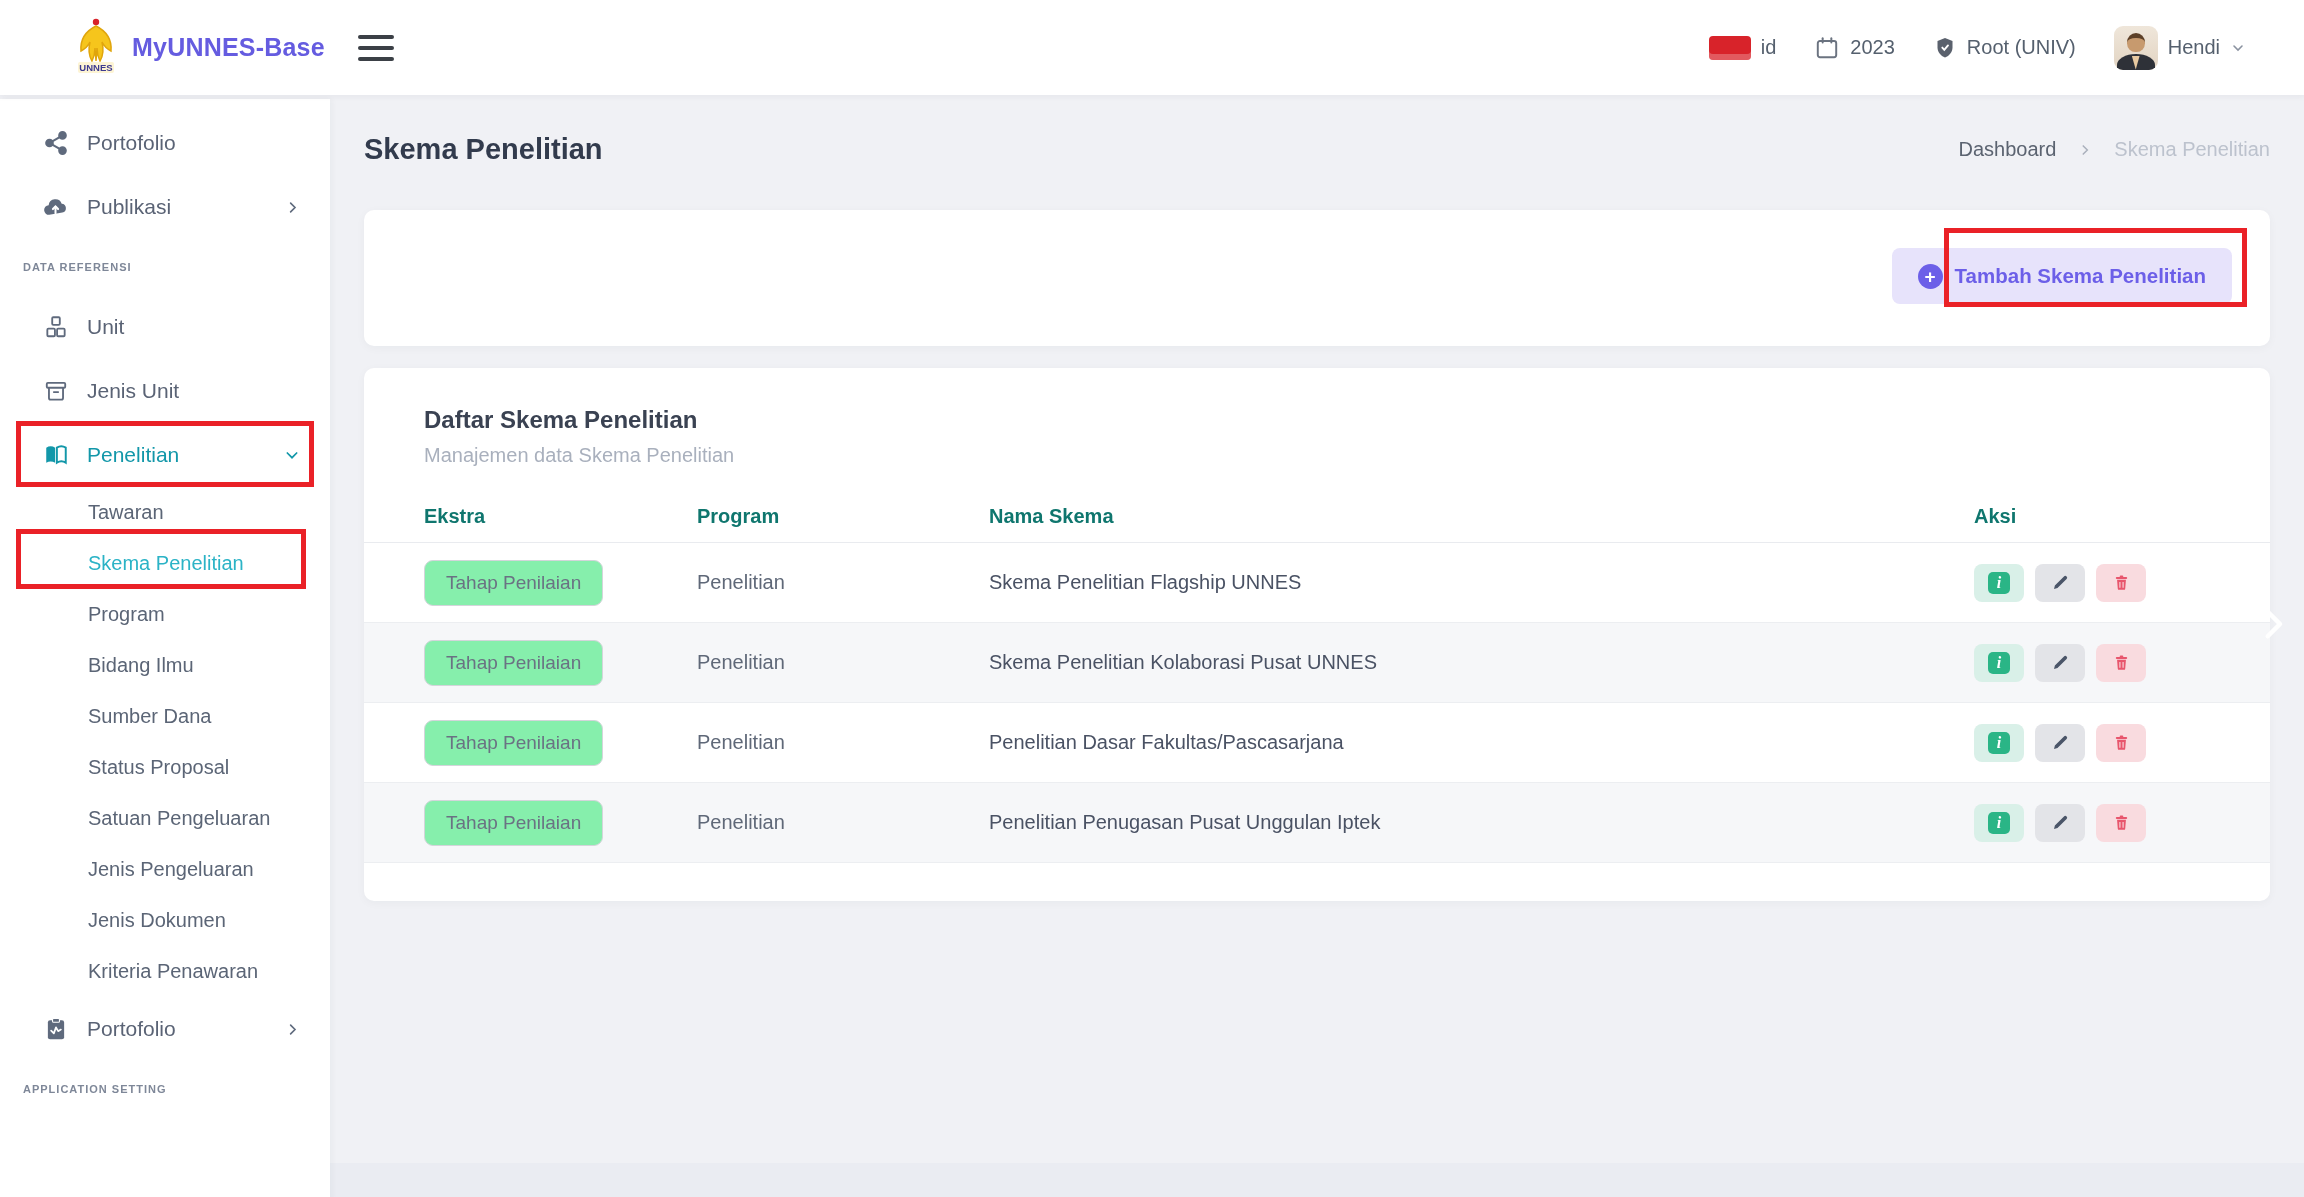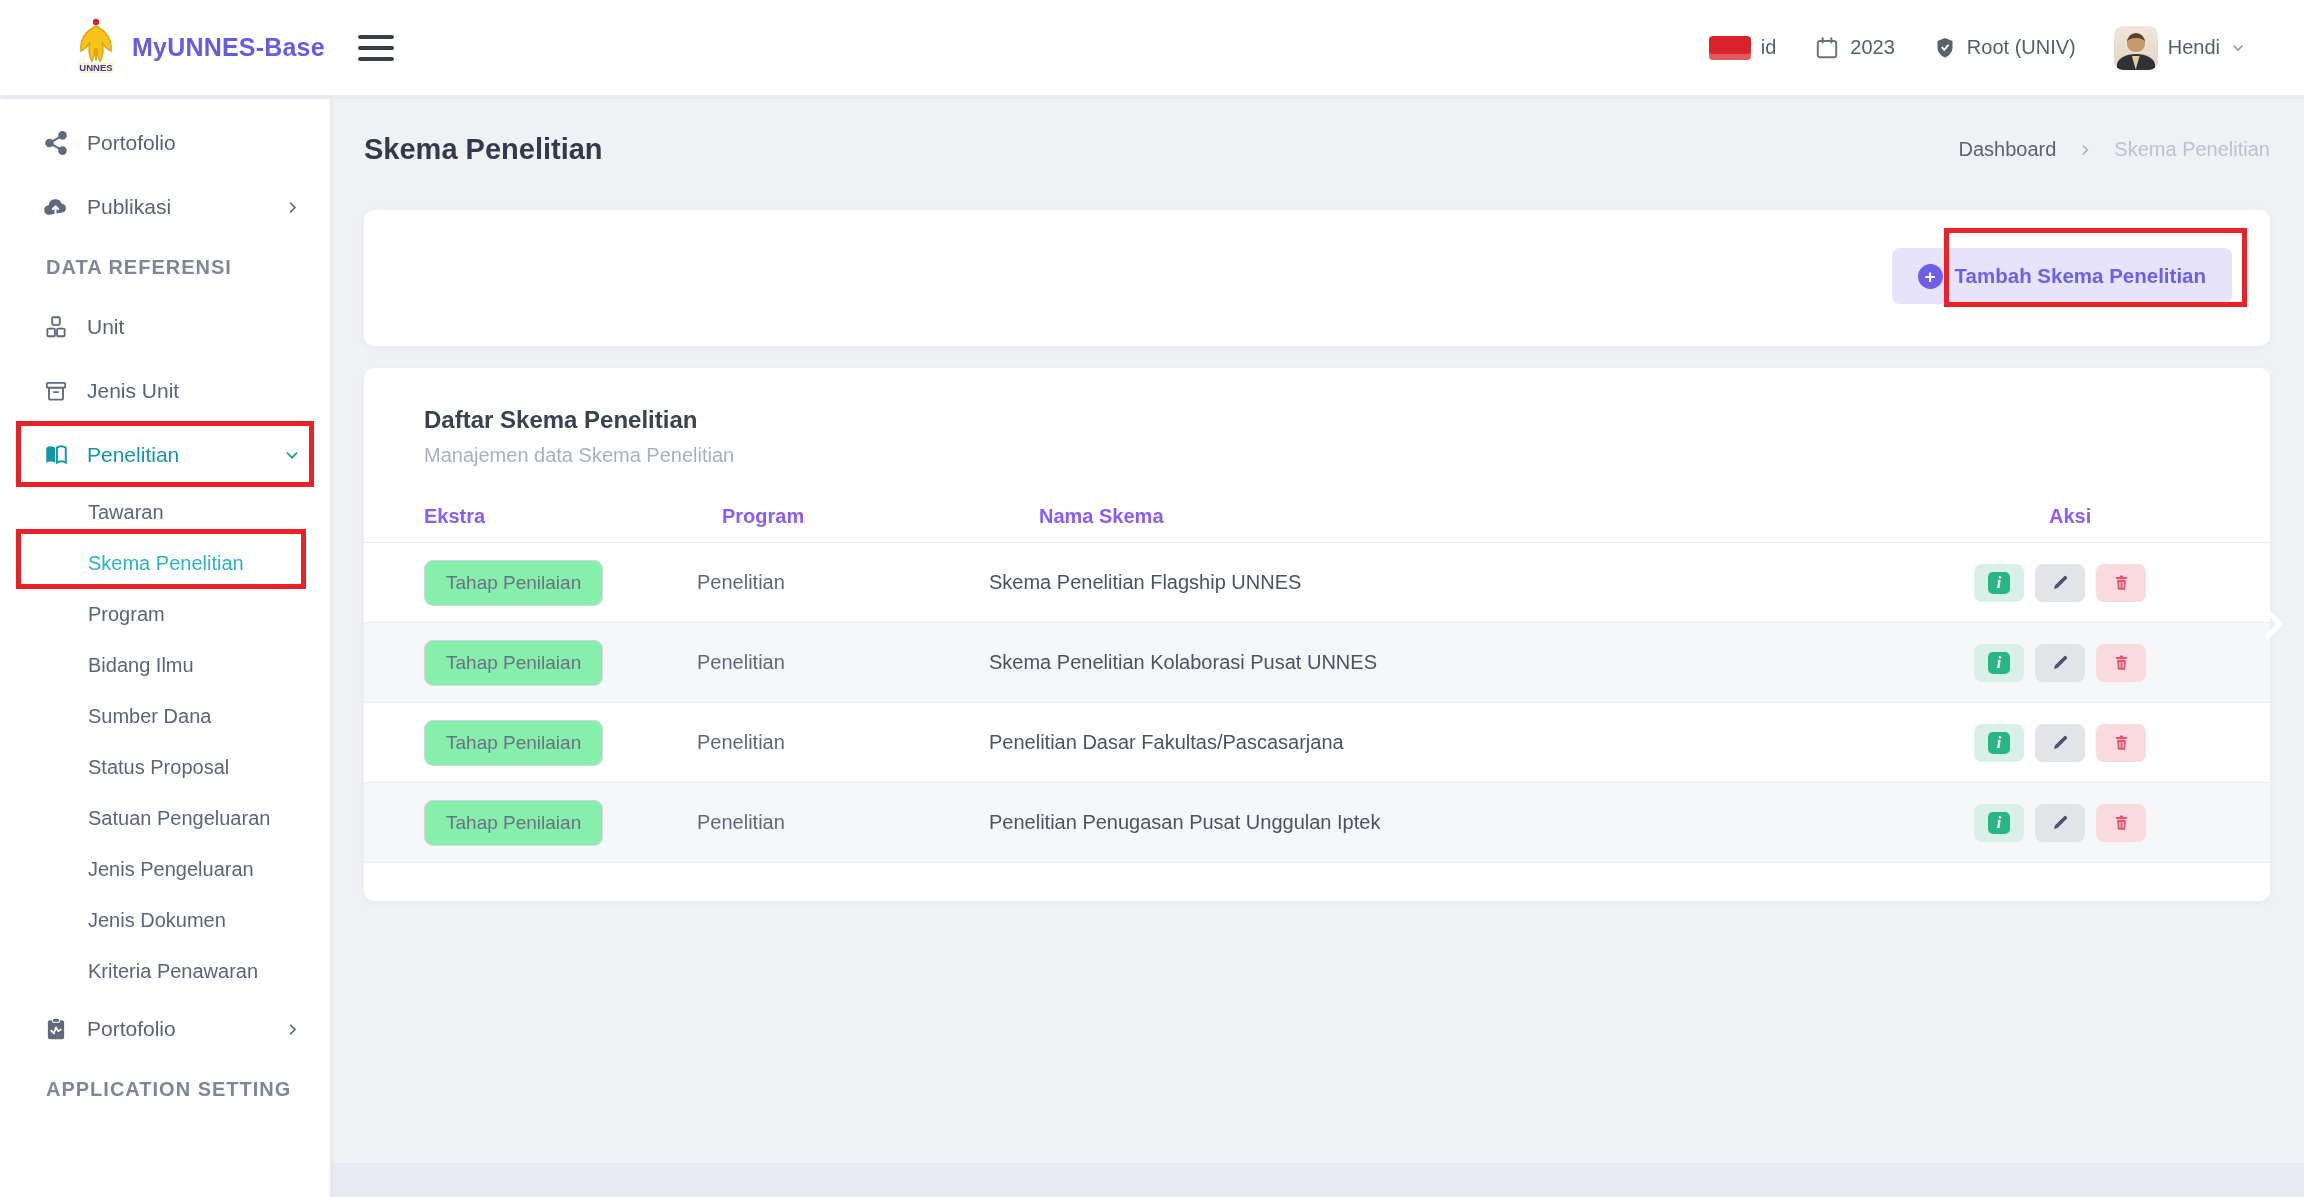--- a/index.html
+++ b/index.html
@@ -32,21 +32,21 @@
   
   .sidebar {
     position:absolute; left:0; top:99px; width:330px; height:1102px; background:#fff;
     box-shadow:2px 0 6px rgba(30,40,60,.04); z-index:4; padding-top:12px; overflow:hidden;
   }
   .s-item { display:flex; align-items:center; height:64px; padding:0 30px 0 42px; cursor:pointer; color:#5a6375; text-decoration:none; }
   .s-icon { width:27px; height:27px; display:flex; align-items:center; justify-content:center; color:#5f6a7d; flex:0 0 27px; }
   .s-label { font-size:21px; font-weight:500; margin-left:18px; }
   .s-caret { margin-left:auto; color:#5f6a7d; display:flex; }
   .s-item.teal, .s-item.teal .s-icon, .s-item.teal .s-caret { color:#1297a9; }
-  .s-heading { height:56px; display:flex; align-items:center; padding-left:46px; font-size:20px; font-weight:700; letter-spacing:1px; color:#7e8798; }
+  .s-heading { height:56px; display:flex; align-items:center; padding-left:23px; font-size:11px; font-weight:700; letter-spacing:1px; color:#7e8798; }
   .s-sub { display:flex; align-items:center; height:51px; padding-left:88px; font-size:20px; color:#5b6576; cursor:pointer; text-decoration:none; }
   .s-sub.teal { color:#2bb3c6; }
 
   
   .main { position:absolute; left:330px; top:95px; width:1974px; height:1102px; }
   .page-head { display:flex; align-items:center; justify-content:space-between; padding:38px 34px 0 34px; }
   .page-title { font-size:29px; font-weight:700; color:#323b4d; }
   .breadcrumb { display:flex; align-items:center; gap:22px; font-size:20px; }
   .bc-home { color:#5b6370; cursor:pointer; }
   .bc-sep { color:#aab0bc; display:flex; }
@@ -60,21 +60,21 @@
     background:#e7e3fb; color:#6c5fe8; font-size:20.5px; font-weight:600;
     border-radius:8px; font-family:inherit;
   }
   .plus-circle { width:25px; height:25px; border-radius:50%; background:#6c5fe8; color:#fff; font-size:19px; font-weight:700; display:flex; align-items:center; justify-content:center; line-height:1; }
 
   .card-table { margin-top:22px; padding:38px 0 38px 0; min-height:523px; }
   .card-title { font-size:24px; font-weight:700; color:#3a4252; padding-left:60px; }
   .card-subtitle { font-size:20px; color:#a9b0bd; padding-left:60px; margin-top:10px; }
   .table { margin-top:24px; }
   .t-head, .t-row { display:grid; grid-template-columns:273px 292px 985px 1fr; align-items:center; padding:0 36px 0 60px; }
-  .t-head { height:52px; font-size:20px; font-weight:700; color:#8b5cf6; border-bottom:1px solid #e9ebef;gap:25px; }
+  .t-head { height:52px; font-size:20px; font-weight:700; color:#0f766e; border-bottom:1px solid #e9ebef; }
   .t-row { height:80px; font-size:20px; color:#5f6878; border-bottom:1px solid #eceef1; }
   .t-row:nth-child(odd) { background:#f6f7f9; }
   .t-row:last-child { border-bottom:1px solid #eceef1; }
   .cell-nama { color:#4a5264; }
   .badge {
     display:inline-block; padding:11px 21px; background:#86efac; border:1px solid #d3d5da;
     border-radius:9px; font-size:19px; color:#6a7283; cursor:pointer;
   }
   .actions { display:flex; gap:11px; }
   .act-btn { width:50px; height:38px; border:none; border-radius:8px; display:flex; align-items:center; justify-content:center; cursor:pointer; }

